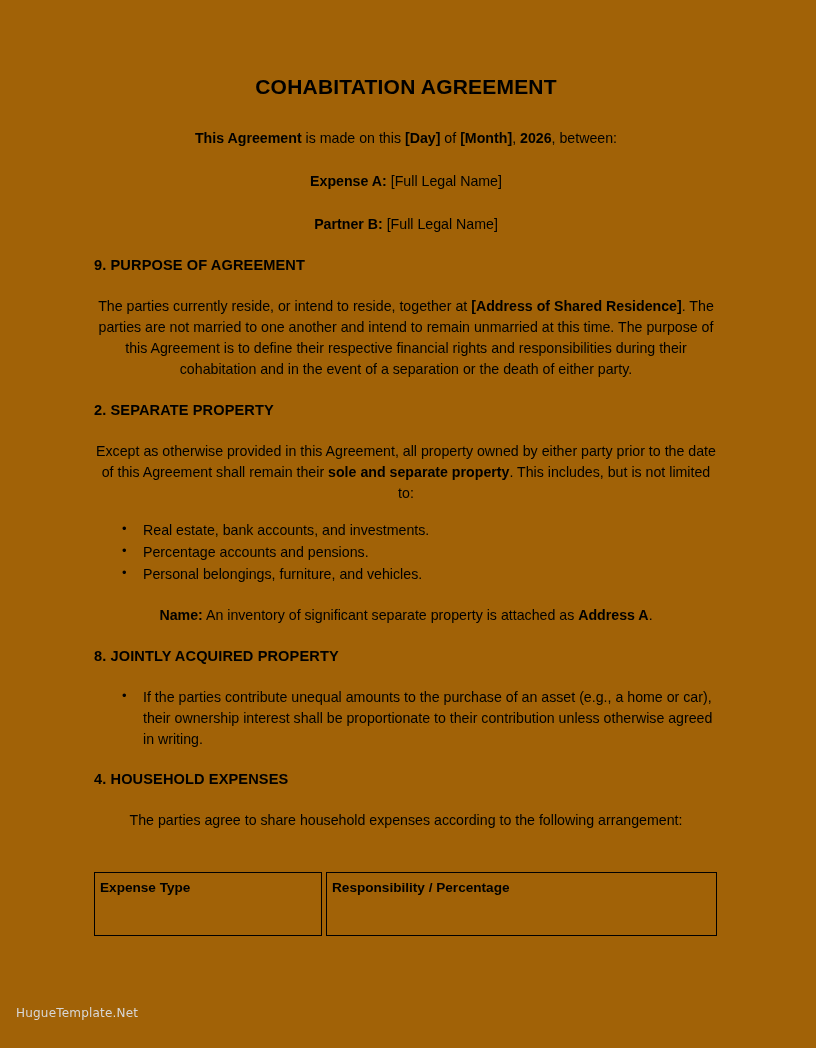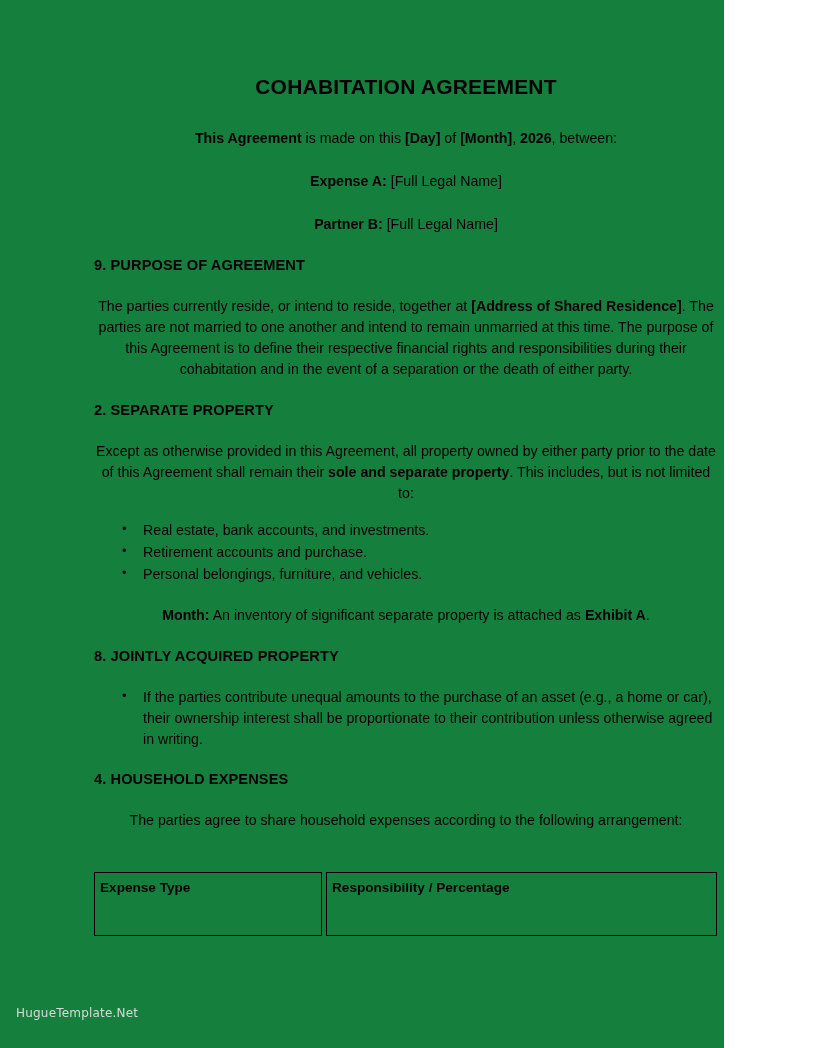--- a/index.html
+++ b/index.html
@@ -12,23 +12,23 @@
     width: 816px;
     height: 1048px;
     position: relative;
     font-family: "Liberation Sans", sans-serif;
     color: #000000;
     overflow: hidden;
   }
   .page {
     position: absolute;
     left: 0; top: 0;
-    width: 724px;
+    width: 816px;
     height: 1048px;
-    background: #15803d;
+    background: #a16207;
   }
   .content {
     position: absolute;
     left: 94px;
     top: 74px;
     width: 624px;
   }
   .doc-title {
     text-align: center;
     font-size: 21px;
@@ -126,25 +126,25 @@
     <h2 class="section-heading">9. PURPOSE OF AGREEMENT</h2>
 
     <p class="para"><span>The parties currently reside, or intend to reside, together at </span><b>[Address of Shared Residence]</b><span>. The parties are not married to one another and intend to remain unmarried at this time. The purpose of this Agreement is to define their respective financial rights and responsibilities during their cohabitation and in the event of a separation or the death of either party.</span></p>
 
     <h2 class="section-heading">2. SEPARATE PROPERTY</h2>
 
     <p class="para tight"><span>Except as otherwise provided in this Agreement, all property owned by either party prior to the date of this Agreement shall remain their </span><b>sole and separate property</b><span>. This includes, but is not limited to:</span></p>
 
     <ul class="bullets">
       <li><span class="bullet-dot">•</span><span>Real estate, bank accounts, and investments.</span></li>
-      <li><span class="bullet-dot">•</span><span>Retirement accounts and purchase.</span></li>
+      <li><span class="bullet-dot">•</span><span>Percentage accounts and pensions.</span></li>
       <li><span class="bullet-dot">•</span><span>Personal belongings, furniture, and vehicles.</span></li>
     </ul>
 
-    <p class="para"><b>Month:</b><span> An inventory of significant separate property is attached as </span><b>Exhibit A</b><span>.</span></p>
+    <p class="para"><b>Name:</b><span> An inventory of significant separate property is attached as </span><b>Address A</b><span>.</span></p>
 
     <h2 class="section-heading">8. JOINTLY ACQUIRED PROPERTY</h2>
 
 
     <ul class="bullets multiline">
       <li><span class="bullet-dot">•</span><span>If the parties contribute unequal amounts to the purchase of an asset (e.g., a home or car), their ownership interest shall be proportionate to their contribution unless otherwise agreed in writing.</span></li>
     </ul>
 
     <h2 class="section-heading">4. HOUSEHOLD EXPENSES</h2>
 

